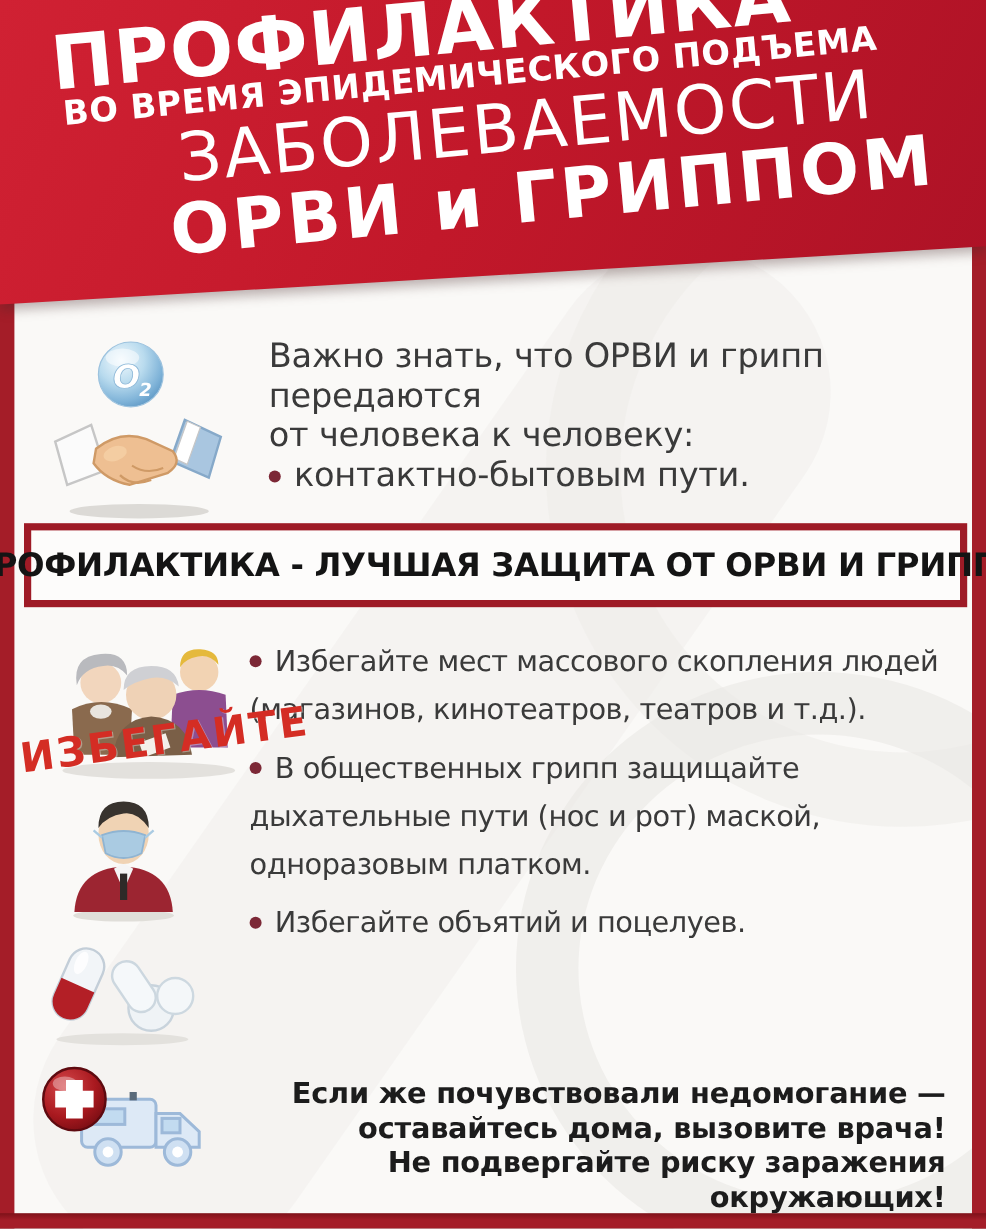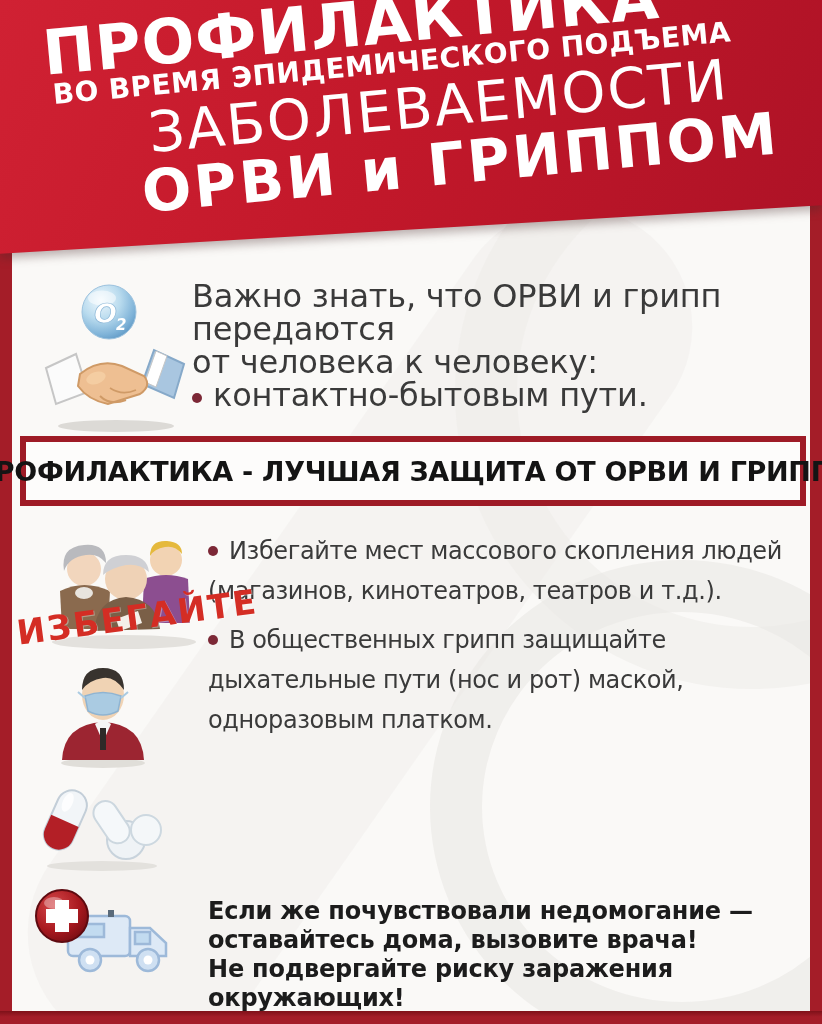--- a/index.html
+++ b/index.html
@@ -38,22 +38,22 @@
   .banner-text {
     position:absolute; left:40px; top:22px; color:#fff;
     transform:rotate(-5.3deg); transform-origin:0 0; white-space:nowrap;
   }
   .bt1 { font-size:62px; font-weight:800; letter-spacing:1px; line-height:1.02; }
   .bt2 { font-size:28px; font-weight:600; margin:-6px 0 0 6px; letter-spacing:.5px; }
   .bt3 { font-size:56px; font-weight:500; margin:-2px 0 0 98px; letter-spacing:2px; }
   .bt4 { font-size:58px; font-weight:800; margin:-8px 0 0 86px; letter-spacing:3px; }
   
   .trans {
-    position:absolute; left:192px; top:280px; width:570px; z-index:3;
-    font-size:32px; line-height:33px; letter-spacing:-.2px;
+    position:absolute; left:224px; top:280px; width:570px; z-index:3;
+    font-size:28px; line-height:33px; letter-spacing:-.2px;
   }
   .pre { white-space:pre-line; }
   .dot {
     display:inline-block; width:10px; height:10px; border-radius:50%;
     background:#7c2836; margin-right:11px; transform:translateY(-3px);
   }
   
   .heading-box {
     position:absolute; left:20px; top:436px; width:786px; height:70px; z-index:3;
     box-sizing:border-box; border:6px solid #9e1b26; background:#fdfcfb;
@@ -64,21 +64,21 @@
   }
   
   .advice {
     position:absolute; left:208px; top:531px; width:598px; z-index:3;
     font-size:24px; line-height:40px; letter-spacing:-.4px;
   }
   .advice .item { margin-bottom:9px; }
   
   .warning {
     position:absolute; left:208px; top:897px; width:580px; z-index:3;
-    font-size:24px; line-height:29px; font-weight:700; color:#1c1c1c; letter-spacing:-.2px;
+    font-size:24px; line-height:29px; font-weight:700; color:#1c1c1c; letter-spacing:-.2px;text-align:right;
   }
   
   .stamp {
     position:absolute; left:16px; top:597px; z-index:4;
     font-size:34px; font-weight:800; color:#d42d24; letter-spacing:2px;
     transform:rotate(-7.5deg); white-space:nowrap;
     text-shadow:1px 1px 0 rgba(255,255,255,.35);
   }
   
   .icon { position:absolute; z-index:3; }
@@ -228,20 +228,23 @@
   <div class="advice">
     <div class="item">
       <span class="dot"></span><span class="pre">Избегайте мест массового скопления людей
 (магазинов, кинотеатров, театров и т.д.).</span>
     </div>
     <div class="item">
       <span class="dot"></span><span class="pre">В общественных грипп защищайте
 дыхательные пути (нос и рот) маской,
 одноразовым платком.</span>
     </div>
+    <div class="item">
+      <span class="dot"></span><span class="pre">Избегайте объятий и поцелуев.</span>
+    </div>
   </div>
 
   <div class="warning pre">Если же почувствовали недомогание —
 оставайтесь дома, вызовите врача!
 Не подвергайте риску заражения
 окружающих!</div>
 
   <div class="strip-bottom"></div>
 </div>
 

